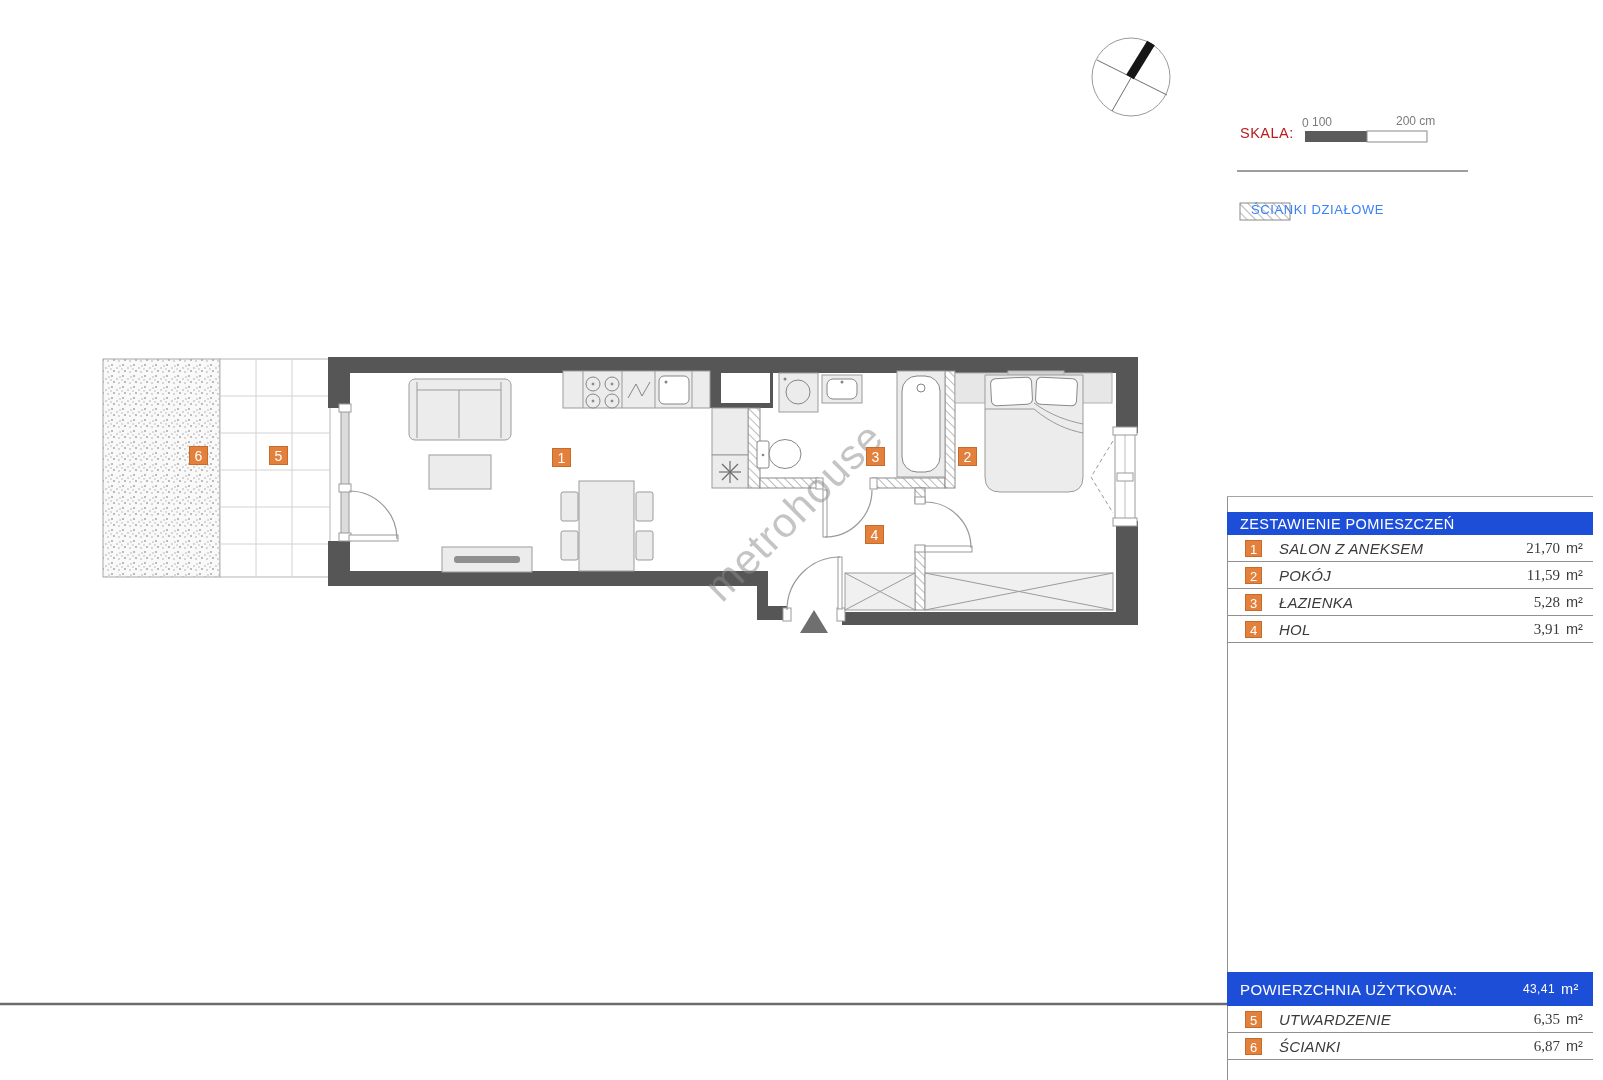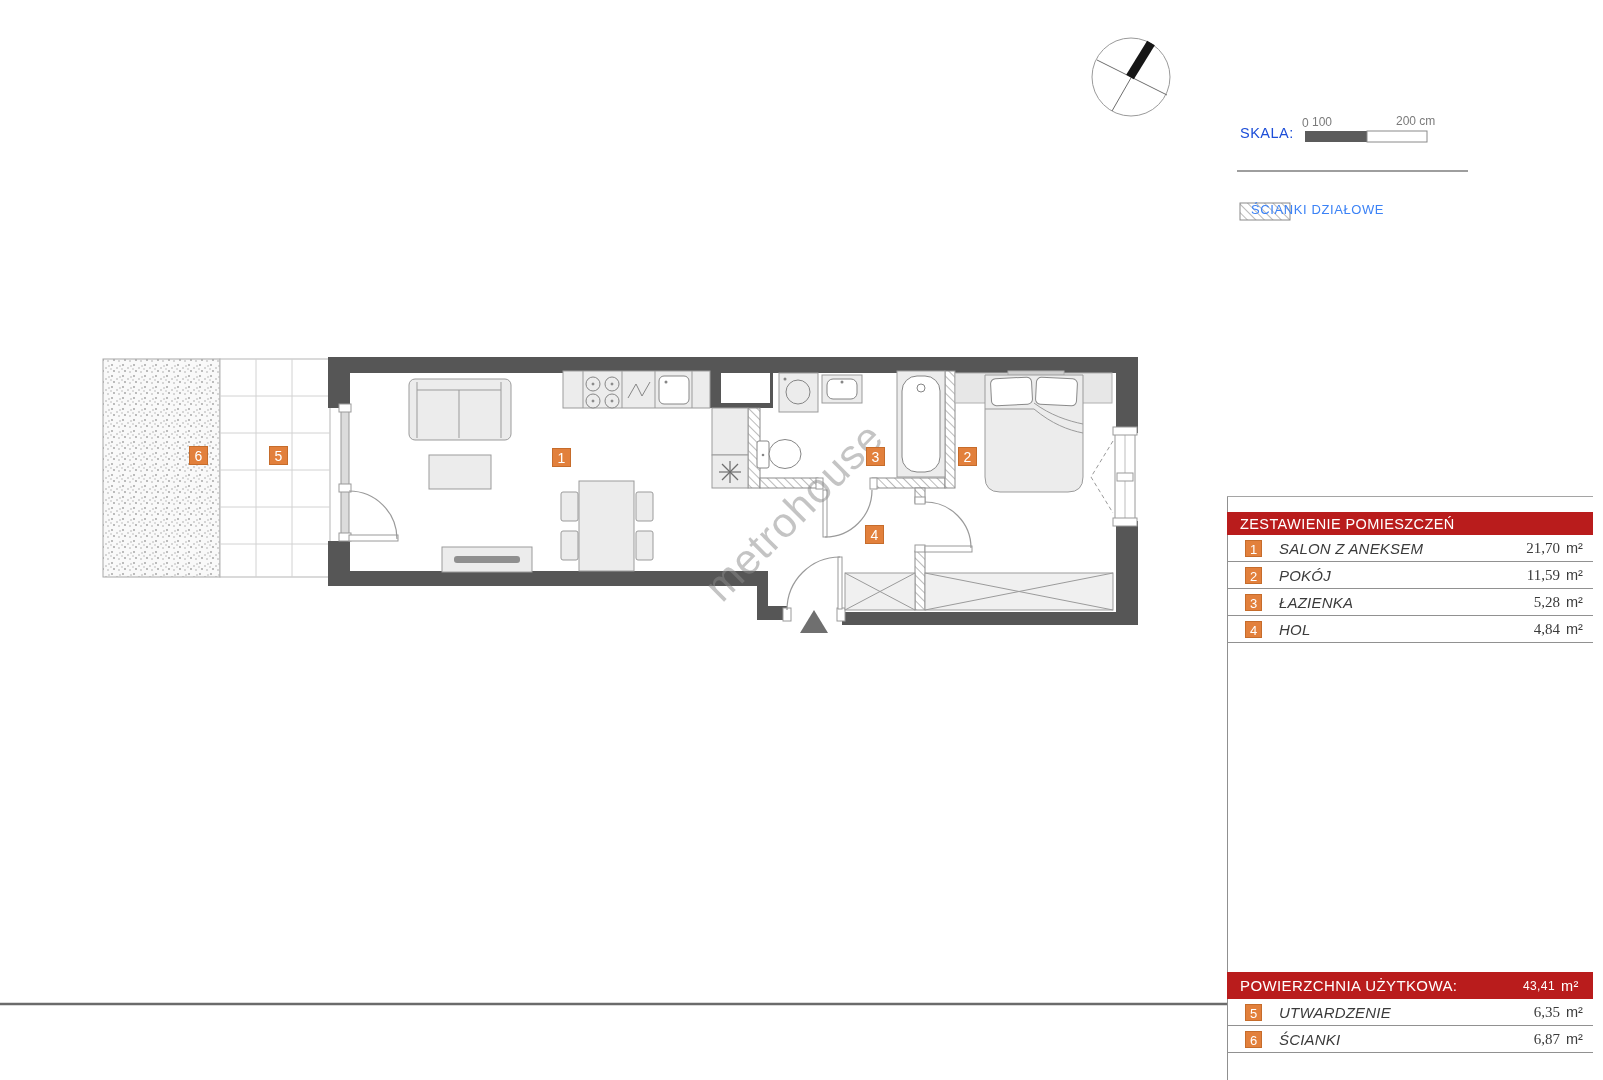--- a/index.html
+++ b/index.html
@@ -7,35 +7,35 @@
           font-family:"Liberation Sans",sans-serif;}
   .plan-svg{position:absolute;left:0;top:0;}
   
   .badge{position:absolute;width:19px;height:19px;background:#E2803C;border:1px solid #C66C2B;
          color:#fff;font-size:14px;line-height:19px;text-align:center;box-sizing:border-box;}
   
   .watermark{position:absolute;left:664px;top:482px;width:260px;height:60px;line-height:60px;
              text-align:center;font-size:42px;letter-spacing:1px;color:#8b8b8b;opacity:.5;
              transform:rotate(-45deg);}
   
-  .ann{position:absolute;color:#1d4ed8;}
+  .ann{position:absolute;color:#b91c1c;}
   .skala-label{left:1240px;top:125px;font-size:14.5px;letter-spacing:.5px;}
   .tick{font-size:12px;color:#7a7a7a;}
   .tick0{left:1302px;top:116px;}
   .tick100{left:1312px;top:115px;}
   .tick200{left:1396px;top:114px;}
   .legend-label{left:1251px;top:202px;font-size:13px;letter-spacing:.6px;color:#3b82f6;}
   
   .tbl{position:absolute;left:1227px;width:366px;box-sizing:border-box;}
   .tbl-rooms{top:512px;}
   .tbl-summary{top:972px;}
-  .tbl-header{background:#b91c1c;color:#fff;display:flex;align-items:center;
+  .tbl-header{background:#1d4ed8;color:#fff;display:flex;align-items:center;
               padding:0 8px 0 13px;letter-spacing:.4px;box-sizing:border-box;}
   .tbl-rooms .tbl-header{height:23px;font-size:14.5px;}
-  .tbl-summary .tbl-header{height:27px;font-size:15px;}
+  .tbl-summary .tbl-header{height:34px;font-size:15px;}
   .trow{display:flex;align-items:center;height:27px;border-bottom:1px solid #919191;
         padding-right:3px;box-sizing:border-box;}
   .tbadge{flex:none;width:17px;height:17px;margin-left:18px;background:#E2803C;
           border:1px solid #C66C2B;color:#fff;font-size:13px;line-height:17px;
           text-align:center;box-sizing:border-box;}
   .tname{margin-left:17px;font-size:15px;color:#3b3b3b;letter-spacing:.2px;white-space:nowrap;font-style:italic;}
   .tarea{margin-left:auto;font-size:15px;color:#3b3b3b;font-family:Liberation Serif, serif;}
   .tunit{flex:none;width:24px;margin-left:6px;font-size:14.5px;color:#3b3b3b;}
   .hdr-spacer{flex:1;}
   .hdr-area{font-size:12px;}
@@ -282,21 +282,21 @@
     </div>
     <div class="trow">
       <span class="tbadge">3</span>
       <span class="tname">ŁAZIENKA</span>
       <span class="tarea">5,28</span>
       <span class="tunit">m²</span>
     </div>
     <div class="trow">
       <span class="tbadge">4</span>
       <span class="tname">HOL</span>
-      <span class="tarea">4,84</span>
+      <span class="tarea">3,91</span>
       <span class="tunit">m²</span>
     </div>
   </div>
 
   <div class="tbl tbl-summary">
     <div class="tbl-header">
       <span>POWIERZCHNIA UŻYTKOWA:</span>
       <span class="hdr-spacer"></span>
       <span class="hdr-area">43,41</span>
       <span class="hdr-unit">m²</span>

